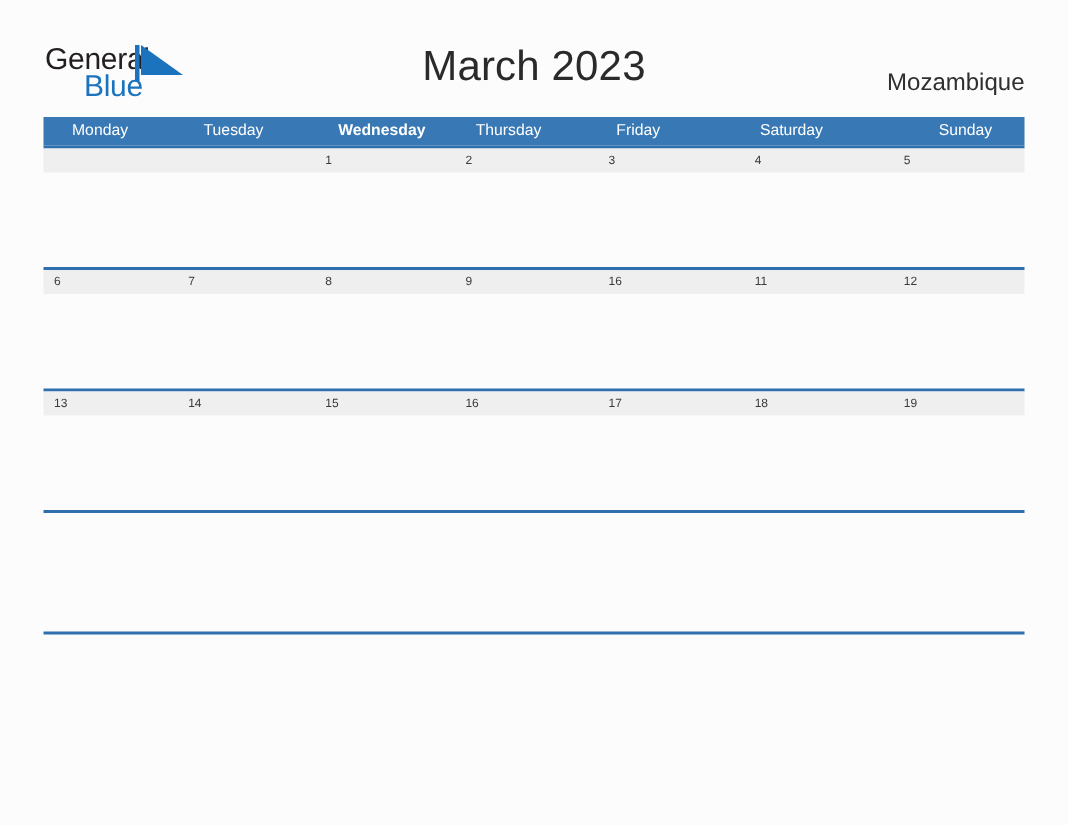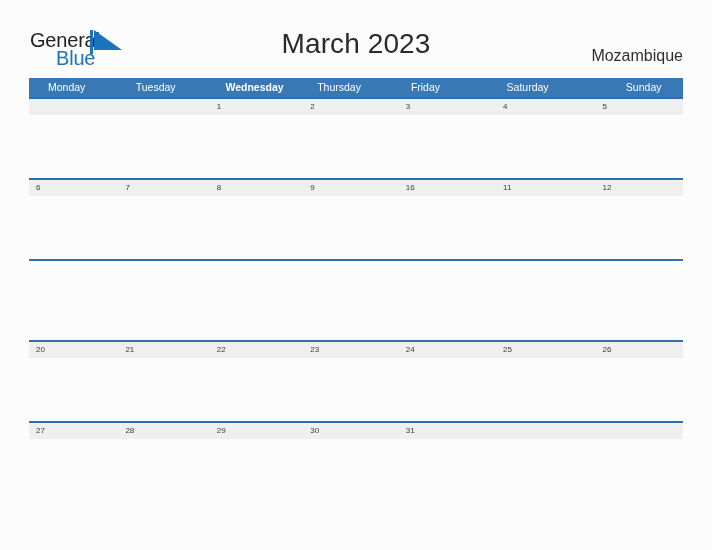--- a/index.html
+++ b/index.html
@@ -252,72 +252,49 @@
             <span class="daycell-num">11</span>
           </div>
         <div class="daycell col-6">
             <span class="daycell-num">12</span>
           </div>
       </div>
       <div class="week-body"></div>
     </div>
 
     <div class="week">
-      <div class="week-body"></div>
-    </div>
-
-    <div class="week">
       <div class="week-band">
         <div class="daycell col-0">
-            <span class="daycell-num">20</span>
+            <span class="daycell-num">13</span>
           </div>
         <div class="daycell col-1">
-            <span class="daycell-num">21</span>
+            <span class="daycell-num">14</span>
           </div>
         <div class="daycell col-2">
-            <span class="daycell-num">22</span>
+            <span class="daycell-num">15</span>
           </div>
         <div class="daycell col-3">
-            <span class="daycell-num">23</span>
+            <span class="daycell-num">16</span>
           </div>
         <div class="daycell col-4">
-            <span class="daycell-num">24</span>
+            <span class="daycell-num">17</span>
           </div>
         <div class="daycell col-5">
-            <span class="daycell-num">25</span>
+            <span class="daycell-num">18</span>
           </div>
         <div class="daycell col-6">
-            <span class="daycell-num">26</span>
+            <span class="daycell-num">19</span>
           </div>
       </div>
       <div class="week-body"></div>
     </div>
 
     <div class="week">
-      <div class="week-band">
-        <div class="daycell col-0">
-            <span class="daycell-num">27</span>
-          </div>
-        <div class="daycell col-1">
-            <span class="daycell-num">28</span>
-          </div>
-        <div class="daycell col-2">
-            <span class="daycell-num">29</span>
-          </div>
-        <div class="daycell col-3">
-            <span class="daycell-num">30</span>
-          </div>
-        <div class="daycell col-4">
-            <span class="daycell-num">31</span>
-          </div>
-        <div class="daycell col-5">
-            <span class="daycell-num"></span>
-          </div>
-        <div class="daycell col-6">
-            <span class="daycell-num"></span>
-          </div>
-      </div>
+      <div class="week-body"></div>
+    </div>
+
+    <div class="week">
       <div class="week-body"></div>
     </div>
 
   </div>
 
 </div>
 
 </body></html>

